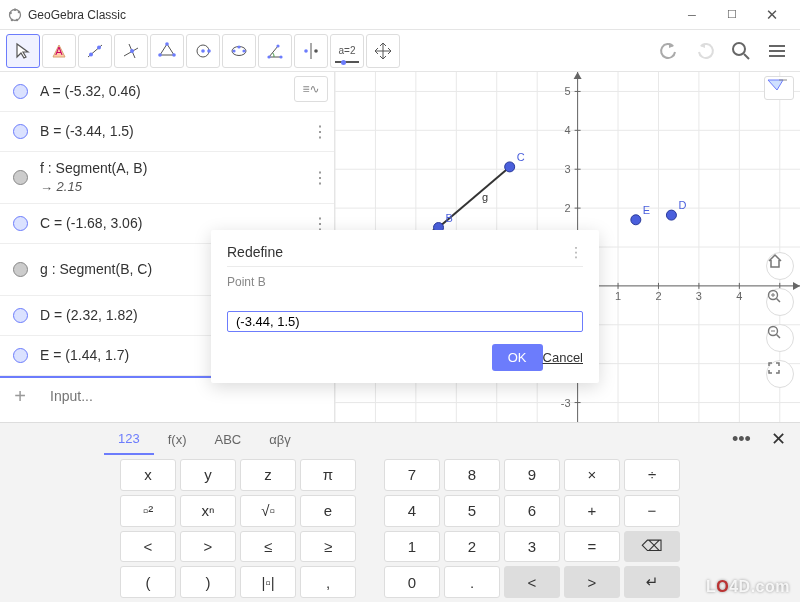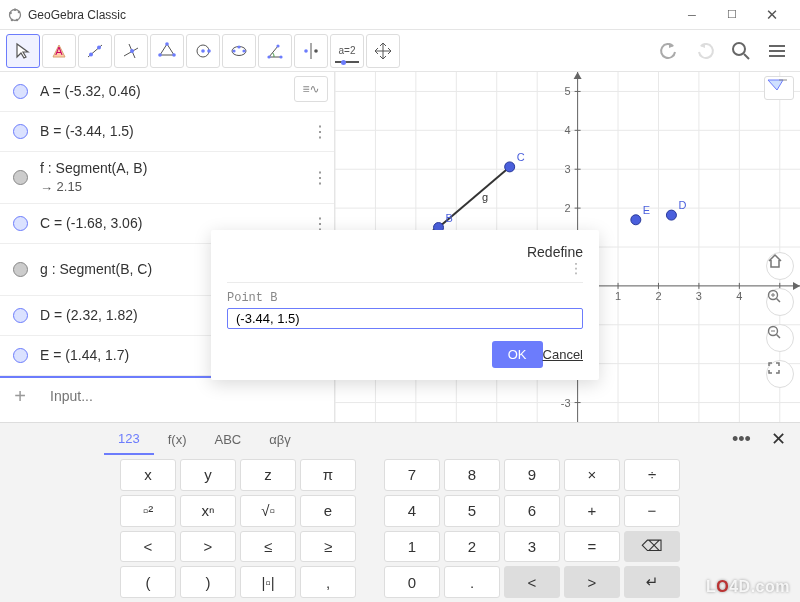--- a/index.html
+++ b/index.html
@@ -25,39 +25,39 @@
 .main { flex:1; display:flex; min-height:0; }
 
 
 .algebra { width: 335px; border-right:1px solid #e5e5e5; display:flex; flex-direction:column; background:#fff; position:relative;}
 .alg-row { display:flex; align-items:center; border-bottom:1px solid #eee; min-height:40px; padding:5px 0; }
 .alg-row.double{min-height:52px;}
 .alg-bullet { width:40px; display:flex; align-items:center; justify-content:center;}
 .alg-bullet .circ{ width:15px; height:15px; border-radius:50%; border:1.5px solid #6c7cfc; background:#dbe2ff;}
 .alg-bullet .circ.gray{ border-color:#888; background:#ccc;}
 .alg-text { flex:1; font-size:14px; color:#333; line-height:1.4;}
-.alg-text .sub{color:#555; font-size:13px;}
+.alg-text .sub{color:#555; font-size:13px;font-style:italic;}
 .alg-menu { width:28px; color:#888; display:flex; align-items:center; justify-content:center; font-size:16px;}
 .alg-input-row { display:flex; border-top:2px solid #6c7cfc;}
 .alg-input-row .plus{ width:40px; display:flex; align-items:center; justify-content:center; font-size:20px; color:#999;}
 .alg-input-row input{ flex:1; border:none; outline:none; padding:10px; font-size:14px; color:#0f172a;}
 .alg-toggle{position:absolute; top:4px; right:6px; width:34px; height:26px; border:1px solid #ddd; border-radius:3px; display:flex; align-items:center; justify-content:center; font-size:12px; color:#888; background:#fff;}
 
 
 .graphics { flex:1; position:relative; background:#fff; overflow:hidden;}
 .graphics svg{width:100%; height:100%;}
 .graphics-badge{position:absolute; top:4px; right:6px; width:30px; height:24px; border:1px solid #ddd; border-radius:3px; background:#fff; display:flex; align-items:center; justify-content:center;}
 .side-btns{position:absolute; right:6px; top:180px; display:flex; flex-direction:column; gap:8px;}
 .side-btns .sb{width:28px; height:28px; border:1px solid #ddd; border-radius:50%; background:#fff; display:flex; align-items:center; justify-content:center; color:#777; font-size:14px;}
 
 
 .dialog{position:absolute; left:211px; top:230px; width:388px; background:#fff; box-shadow:0 4px 18px rgba(0,0,0,.15); border-radius:2px; padding:14px 16px 12px 16px; z-index:10;}
-.dialog .d-head{display:flex; align-items:flex-end; font-size:14px; color:#333; margin-bottom:6px;flex-direction:column;}
+.dialog .d-head{display:flex; align-items:center; font-size:14px; color:#333; margin-bottom:6px;}
 .dialog .d-head .spacer{flex:1;}
-.dialog .d-sub{font-size:12px; color:#888; margin-bottom:3px; border-top:1px solid rgba(0,0,0,0.08); padding-top:8px;font-family:Liberation Mono, monospace;}
+.dialog .d-sub{font-size:12px; color:#888; margin-bottom:22px; border-top:1px solid rgba(0,0,0,0.08); padding-top:8px;}
 .dialog input{width:100%; border:1.5px solid #6c7cfc; border-radius:2px; padding:2px 8px; font-size:13px; outline:none;}
 .dialog .d-actions{display:flex; justify-content:flex-end; margin-top:12px; align-items:center;}
 .dialog .ok{background:#6c7cfc; color:#fff; border:none; border-radius:3px; padding:6px 16px; font-size:13px;}
 .dialog .cancel{color:#333; text-decoration:underline; font-size:13px;}
 
 
 .keyboard{height:180px; background:#f3f3f3; border-top:1px solid #ddd; display:flex; flex-direction:column;}
 .kb-tabs{height:32px; display:flex; align-items:center; padding:0 4px; font-size:13px; color:#666;}
 .kb-tabs .tab{padding:0 14px; height:100%; display:flex; align-items:center;}
 .kb-tabs .tab.active{color:#6c7cfc; border-bottom:2px solid #6c7cfc;}

